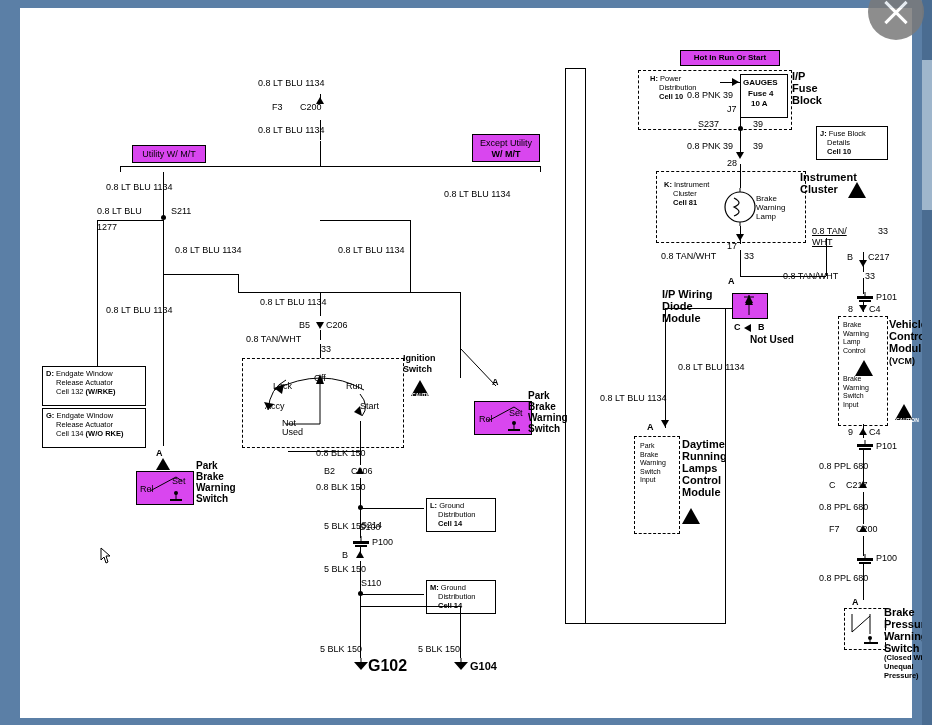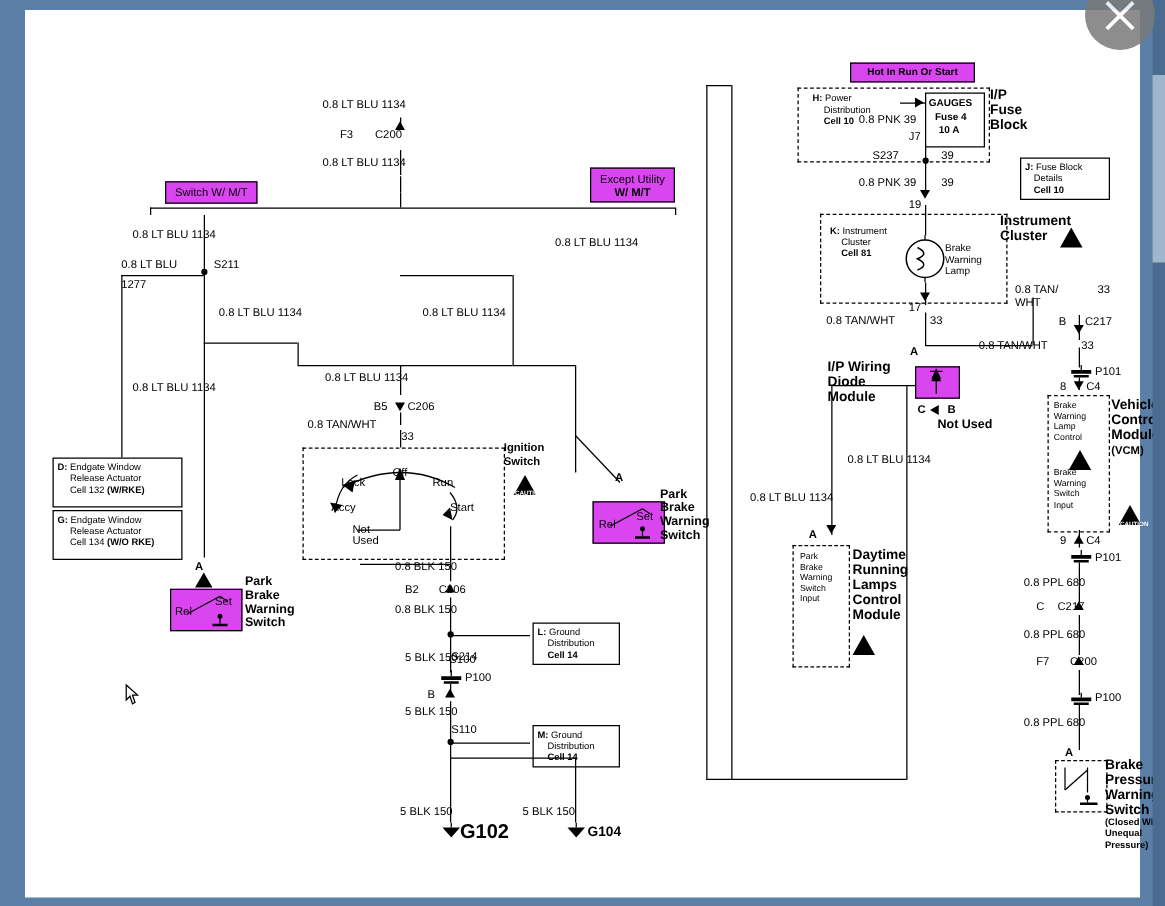--- a/index.html
+++ b/index.html
@@ -49,21 +49,21 @@
     <div class="ln vl" style="left:300px;top:133px;height:13px;"></div>
 
     <div class="arrowup" style="left:296px;top:89px;"></div>
 
     <div class="ln hl" style="left:100px;top:158px;width:420px;"></div>
     <div class="ln vl" style="left:100px;top:158px;height:6px;"></div>
     <div class="ln vl" style="left:520px;top:158px;height:6px;"></div>
     <div class="ln vl" style="left:300px;top:146px;height:12px;"></div>
 
     <div class="box" style="left:112px;top:137px;width:72px;height:16px;">
-      <div class="lbl c" style="left:0;top:3px;width:72px;">Switch W/ M/T</div>
+      <div class="lbl c" style="left:0;top:3px;width:72px;">Utility W/ M/T</div>
     </div>
     <div class="box" style="left:452px;top:126px;width:66px;height:26px;">
       <div class="lbl c" style="left:0;top:3px;width:66px;">Except Utility</div>
       <div class="lbl c b" style="left:0;top:14px;width:66px;">W/ M/T</div>
     </div>
 
     <div class="ln vl" style="left:143px;top:164px;height:46px;"></div>
     <div class="lbl" style="left:86px;top:174px;">0.8 LT BLU  1134</div>
     <div class="lbl" style="left:77px;top:198px;">0.8 LT BLU</div>
     <div class="lbl" style="left:77px;top:214px;">1277</div>
@@ -237,21 +237,21 @@
     <div class="lbl" style="left:707px;top:96px;">J7</div>
     <div class="lbl" style="left:667px;top:82px;">0.8 PNK  39</div>
     <div class="ln vl" style="left:720px;top:120px;height:12px;"></div>
     <div class="dot" style="left:718px;top:118px;"></div>
     <div class="lbl" style="left:678px;top:111px;">S237</div>
     <div class="lbl" style="left:733px;top:111px;">39</div>
     <div class="lbl" style="left:667px;top:133px;">0.8 PNK  39</div>
     <div class="lbl" style="left:733px;top:133px;">39</div>
     <div class="ln vl" style="left:720px;top:132px;height:16px;"></div>
     <div class="arrowdn" style="left:716px;top:144px;"></div>
-    <div class="lbl" style="left:707px;top:150px;">19</div>
+    <div class="lbl" style="left:707px;top:150px;">28</div>
 
     <div class="dbox" style="left:636px;top:163px;width:148px;height:70px;"></div>
     <div class="lbl" style="left:644px;top:172px;font-size:7.5px;line-height:9px;"><b>K:</b> Instrument<br><span style="margin-left:9px;">Cluster</span><br><span style="margin-left:9px;"><b>Cell 81</b></span></div>
     <svg style="position:absolute;left:702px;top:180px;" width="36" height="38">
       <circle cx="18" cy="19" r="15" stroke="#000" fill="none" stroke-width="1.2"></circle>
       <path d="M12,10 q10,5 0,9 q10,5 0,9" stroke="#000" fill="none" stroke-width="1.2"></path>
       <line x1="18" y1="0" x2="18" y2="4" stroke="#000"></line>
       <line x1="18" y1="34" x2="18" y2="38" stroke="#000"></line>
     </svg>
     <div class="lbl" style="left:736px;top:186px;font-size:8px;line-height:9px;">Brake<br>Warning<br>Lamp</div>
@@ -274,21 +274,21 @@
       <polygon points="17,2 13,10 21,10"></polygon>
     </svg>
     <div class="lbl b" style="left:708px;top:268px;">A</div>
     <div class="lbl b" style="left:714px;top:314px;">C</div>
     <div class="lbl b" style="left:738px;top:314px;">B</div>
     <div class="lbl b" style="left:730px;top:327px;font-size:10px;">Not Used</div>
     <div class="arrowlf" style="left:724px;top:316px;"></div>
 
     <div class="ln hl" style="left:720px;top:268px;width:86px;"></div>
     <div class="ln vl" style="left:806px;top:230px;height:38px;"></div>
-    <div class="lbl" style="left:792px;top:218px;line-height:11px;">0.8 TAN/<br>WHT</div>
+    <div class="lbl" style="left:792px;top:218px;line-height:11px;text-decoration:underline;">0.8 TAN/<br>WHT</div>
     <div class="lbl" style="left:858px;top:218px;">33</div>
     <div class="ln vl" style="left:843px;top:244px;height:20px;"></div>
     <div class="arrowdn" style="left:839px;top:252px;"></div>
     <div class="lbl" style="left:827px;top:244px;">B</div>
     <div class="lbl" style="left:848px;top:244px;">C217</div>
     <div class="lbl" style="left:763px;top:263px;">0.8 TAN/WHT</div>
     <div class="lbl" style="left:845px;top:263px;">33</div>
     <div class="ln vl" style="left:843px;top:270px;height:16px;"></div>
     <svg style="position:absolute;left:834px;top:284px;" width="22" height="12">
       <line x1="11" y1="0" x2="11" y2="4" stroke="#000"></line>

